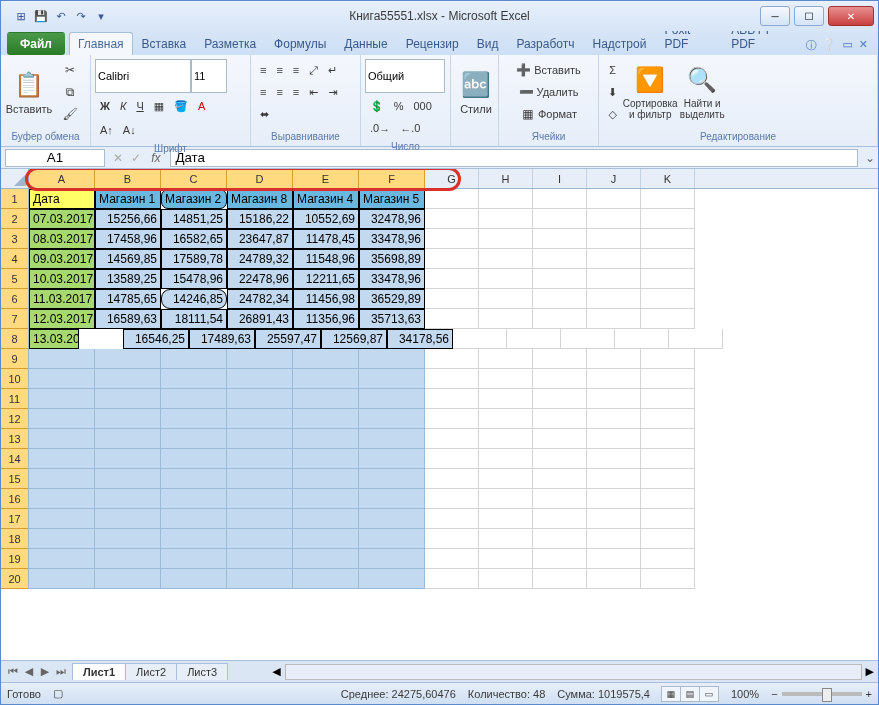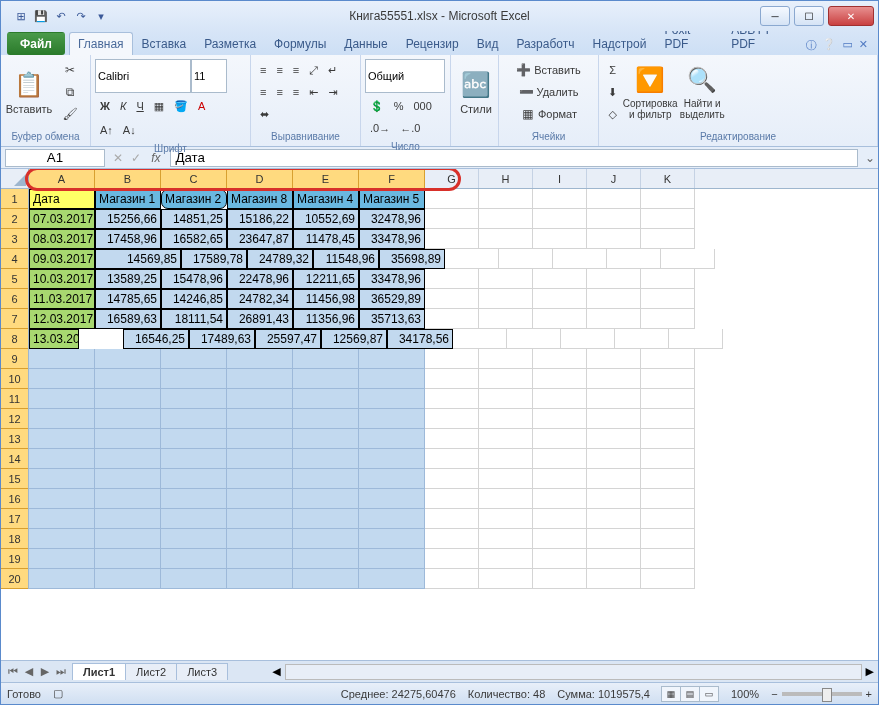--- a/index.html
+++ b/index.html
@@ -359,21 +359,21 @@
             <div class="cell data" style="width: 66px;">11478,45</div>
             <div class="cell data" style="width: 66px;">33478,96</div>
             <div class="cell" style="width: 54px;"></div>
             <div class="cell" style="width: 54px;"></div>
             <div class="cell" style="width: 54px;"></div>
             <div class="cell" style="width: 54px;"></div>
             <div class="cell" style="width: 54px;"></div>
           </div>
           <div class="cellrow">
             <div class="cell date" style="width: 66px;">09.03.2017</div>
-            <div class="cell data" style="width: 86px; text-align: center;">14569,85</div>
+            <div class="cell data" style="width: 66px; text-align: center;">14569,85</div>
             <div class="cell data" style="width: 66px;">17589,78</div>
             <div class="cell data" style="width: 66px;">24789,32</div>
             <div class="cell data" style="width: 66px;">11548,96</div>
             <div class="cell data" style="width: 66px;">35698,89</div>
             <div class="cell" style="width: 54px;"></div>
             <div class="cell" style="width: 54px;"></div>
             <div class="cell" style="width: 54px;"></div>
             <div class="cell" style="width: 54px;"></div>
             <div class="cell" style="width: 54px;"></div>
           </div>
@@ -386,21 +386,21 @@
             <div class="cell data" style="width: 66px;">33478,96</div>
             <div class="cell" style="width: 54px;"></div>
             <div class="cell" style="width: 54px;"></div>
             <div class="cell" style="width: 54px;"></div>
             <div class="cell" style="width: 54px;"></div>
             <div class="cell" style="width: 54px;"></div>
           </div>
           <div class="cellrow">
             <div class="cell date" style="width: 66px;">11.03.2017</div>
             <div class="cell data" style="width: 66px;">14785,65</div>
-            <div class="cell data" style="width: 66px;">14246,85</div>
+            <div class="cell data" style="width: 66px; border-radius: 9px;">14246,85</div>
             <div class="cell data" style="width: 66px;">24782,34</div>
             <div class="cell data" style="width: 66px;">11456,98</div>
             <div class="cell data" style="width: 66px;">36529,89</div>
             <div class="cell" style="width: 54px;"></div>
             <div class="cell" style="width: 54px;"></div>
             <div class="cell" style="width: 54px;"></div>
             <div class="cell" style="width: 54px;"></div>
             <div class="cell" style="width: 54px;"></div>
           </div>
           <div class="cellrow">

